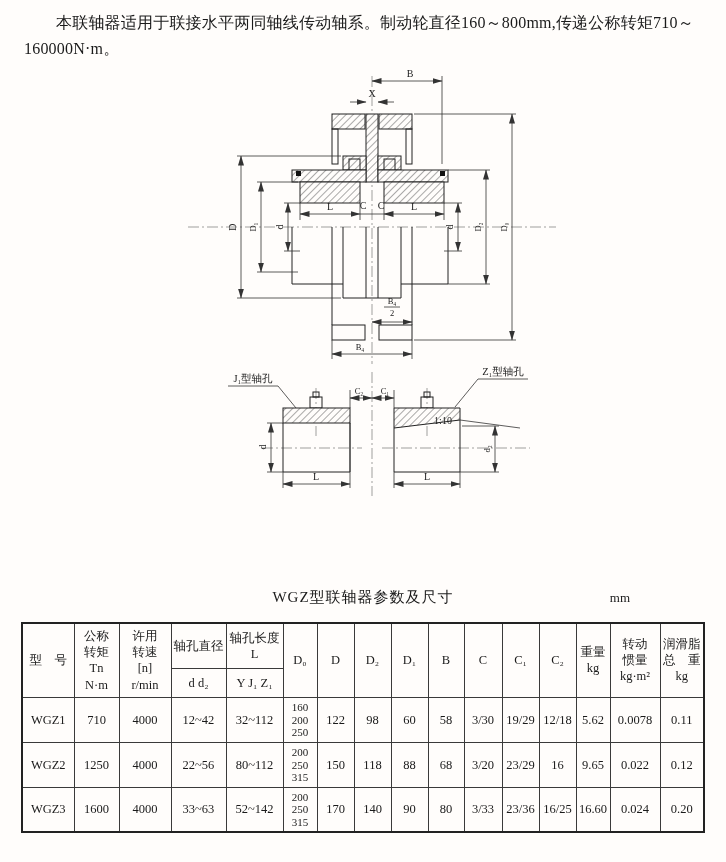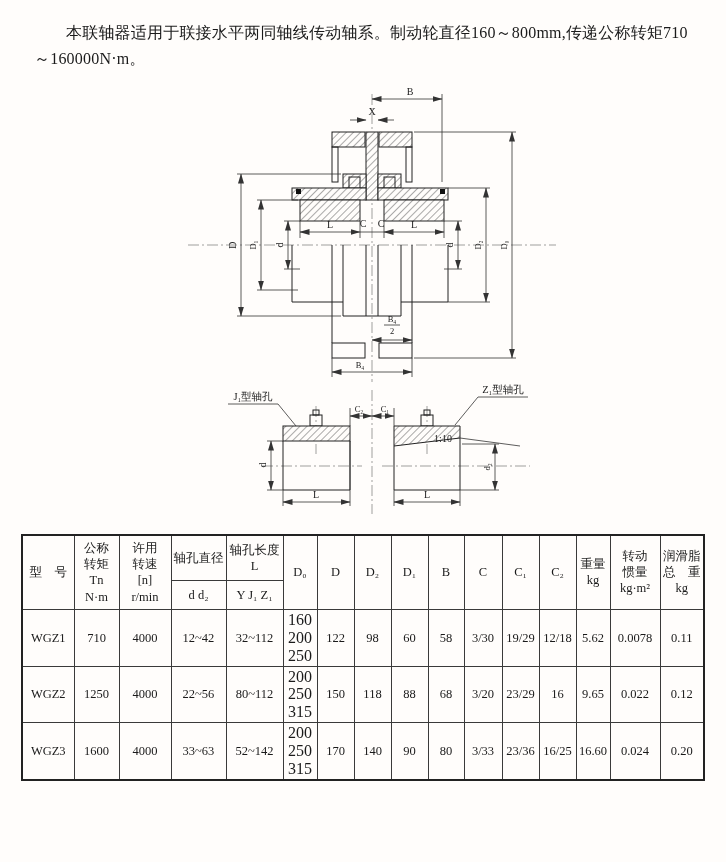--- a/index.html
+++ b/index.html
@@ -1,29 +1,29 @@
 <!DOCTYPE html>
 <html><head>
 <meta charset="utf-8">
 <style>
   html,body{margin:0;padding:0;background:#fffdfb;}
   body{width:726px;height:862px;font-family:"Liberation Serif","DejaVu Serif",serif;color:#1a1a1a;overflow:hidden;}
   .page{position:relative;width:726px;height:862px;}
-  .intro{margin:10px;padding:10px 26px 0 24px;font-size:16px;line-height:1.62;text-indent:2em;letter-spacing:.2px;}
+  .intro{margin:0;padding:10px 26px 0 24px;font-size:16px;line-height:1.62;text-indent:2em;letter-spacing:.2px;}
   .diagram{display:block;margin-top:2px;}
   .table-caption{position:relative;margin-top:84px;height:22px;text-align:center;font-size:15px;}
   .caption-title{letter-spacing:1px;}
   .caption-unit{position:absolute;right:96px;top:2px;font-size:13px;}
   table{border-collapse:collapse;table-layout:fixed;width:682px;margin:12px auto 0 auto;border:2px solid #222;}
   th,td{border:1px solid #3a3a3a;text-align:center;vertical-align:middle;padding:1px 1px;font-weight:normal;font-size:12.5px;line-height:1.3;}
   .pre{white-space:pre-line;}
   thead tr:first-child th{height:42px;}
   thead tr:last-child th{height:26px;font-family:Liberation Serif, serif;}
   tbody tr{height:45px;}
-  .d0{line-height:1.12;font-size:16px;}
+  .d0{line-height:1.12;font-size:11px;}
   
   .ol{stroke:#222;stroke-width:1;fill:none;}
   .hs{fill:url(#h);stroke:#222;stroke-width:1;}
   .dim{stroke:#333;stroke-width:.8;fill:none;}
   .cl{stroke:#777;stroke-width:.7;fill:none;stroke-dasharray:11 3 2 3;}
   .lb{font-family:"Liberation Serif","DejaVu Serif",serif;font-size:10px;fill:#222;text-anchor:middle;}
   .lbs{font-size:8.5px;}
   .cjk{font-size:10.5px;}
 </style>
 </head>
@@ -193,20 +193,24 @@
       <line class="dim" x1="350" y1="359" x2="350" y2="424"></line>
       <line class="dim" x1="283" y1="420" x2="350" y2="420" marker-start="url(#as)" marker-end="url(#ae)"></line>
       <text class="lb" x="316" y="416">L</text>
       <line class="dim" x1="394" y1="408" x2="394" y2="424"></line>
       <line class="dim" x1="460" y1="408" x2="460" y2="424"></line>
       <line class="dim" x1="394" y1="420" x2="460" y2="420" marker-start="url(#as)" marker-end="url(#ae)"></line>
       <text class="lb" x="427" y="416">L</text>
     </g>
   </svg>
 
+  <div class="table-caption">
+    <span class="caption-title">WGZ型联轴器参数及尺寸</span>
+    <span class="caption-unit">mm</span>
+  </div>
 
   <table>
     <colgroup>
       <col style="width:52px">
         <col style="width:45px">
         <col style="width:52px">
         <col style="width:55px">
         <col style="width:57px">
         <col style="width:34px">
         <col style="width:37px">

